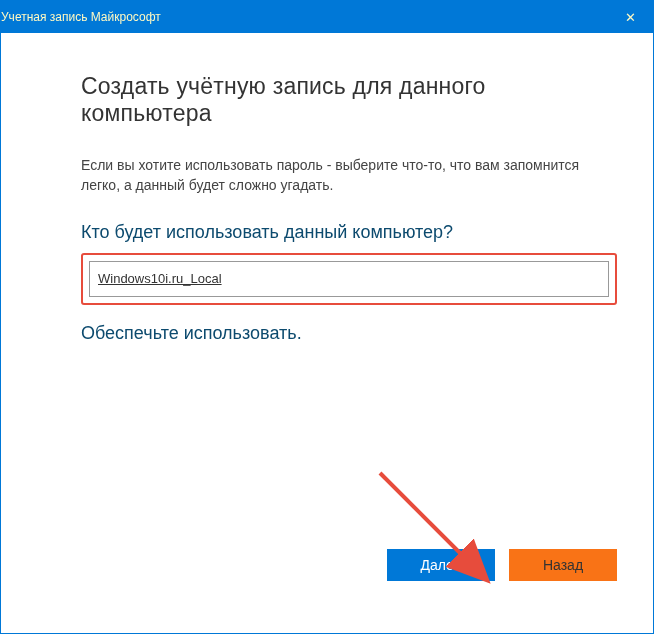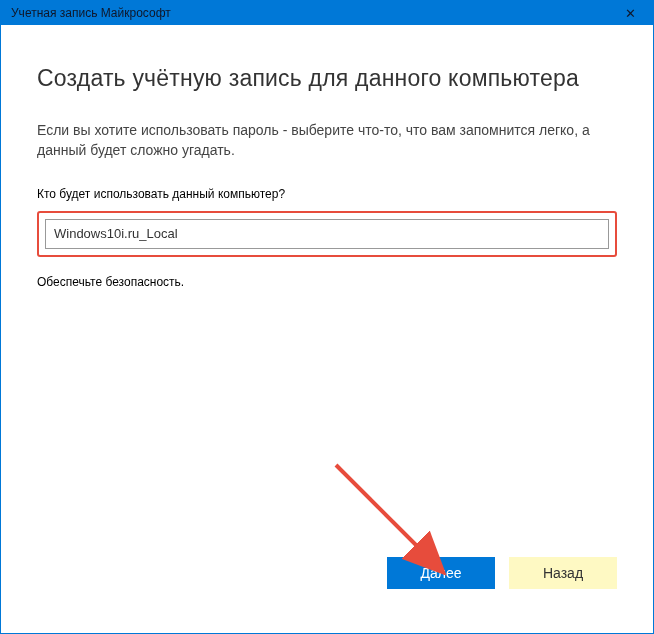--- a/index.html
+++ b/index.html
@@ -16,81 +16,83 @@
     }
     .window {
       width: 654px;
       height: 634px;
       border: 1px solid #0078d7;
       display: flex;
       flex-direction: column;
     }
     .titlebar {
       background: #0078d7;
-      color: #0f172a;
-      height: 24px;
+      color: #fef9c3;
+      height: 32px;
       display: flex;
       align-items: center;
       justify-content: space-between;
       font-size: 12px;
-      padding-left: 10px;
+      padding-left: 0;
     }
     .titlebar-title {
       font-weight: 400;
     }
     .close-btn {
       width: 45px;
       height: 32px;
       display: flex;
       align-items: center;
       justify-content: center;
       cursor: pointer;
       font-size: 13px;
       font-weight: 300;
     }
     .content {
       flex: 1;
-      padding: 40px 36px 24px 36px;
+      padding: 40px 36px 32px 36px;
       position: relative;
       display: flex;
       flex-direction: column;
+      margin-left: 44px;
     }
     .heading {
       font-size: 23px;
       font-weight: 400;
       color: #333;
       margin-bottom: 28px;
       letter-spacing: 0.2px;
     }
     .description {
       font-size: 14px;
       color: #444;
       line-height: 1.45;
       margin-bottom: 26px;
     }
     .section-label {
-      font-size: 12px;
-      color: #000000;
+      font-size: 18px;
+      color: #0c4a6e;
       margin-bottom: 10px;
     }
     .highlight-box {
       border: 2px solid #e74c3c;
       border-radius: 3px;
       padding: 6px;
       margin-bottom: 18px;
     }
     .text-input {
       width: 100%;
-      height: 30px;
+      height: 36px;
       border: 1px solid #999;
       padding: 0 8px;
       font-size: 13px;
       color: #333;
       background: #fff;
       outline: none;
+      text-decoration: underline;
     }
     .text-input::placeholder {
       color: #888;
     }
     .input-group .text-input + .text-input {
       margin-top: 8px;
     }
     .footer {
       margin-top: auto;
       display: flex;
@@ -104,21 +106,21 @@
       border: none;
       font-size: 14px;
       cursor: pointer;
       outline: none;
     }
     .btn-primary {
       background: #0078d7;
       color: #fff;
     }
     .btn-secondary {
-      background: #fef9c3;
+      background: #f97316;
       color: #333;
       text-align: center;
     }
     .arrow-overlay {
       position: absolute;
       left: 330px;
       top: 435px;
       pointer-events: none;
     }
   </style>
@@ -135,21 +137,21 @@
 
   <div class="content">
     <h1 class="heading">Создать учётную запись для данного компьютера</h1>
     <p class="description">Если вы хотите использовать пароль - выберите что-то, что вам запомнится легко, а данный будет сложно угадать.</p>
 
     <div class="section-label">Кто будет использовать данный компьютер?</div>
     <div class="highlight-box">
       <input type="text" class="text-input" value="Windows10i.ru_Local" style="">
     </div>
 
-    <div class="section-label">Обеспечьте безопасность.</div>
+    <div class="section-label">Обеспечьте использовать.</div>
 
     <div class="footer">
       <button class="btn btn-primary">Далее</button>
       <button class="btn btn-secondary">Назад</button>
     </div>
 
     <svg class="arrow-overlay" width="150" height="150">
       <defs>
         <marker id="arrowhead" markerWidth="12" markerHeight="12" refX="9" refY="5" orient="auto">
           <polygon points="0 0, 11 5, 0 10" fill="#e74c3c"></polygon>

